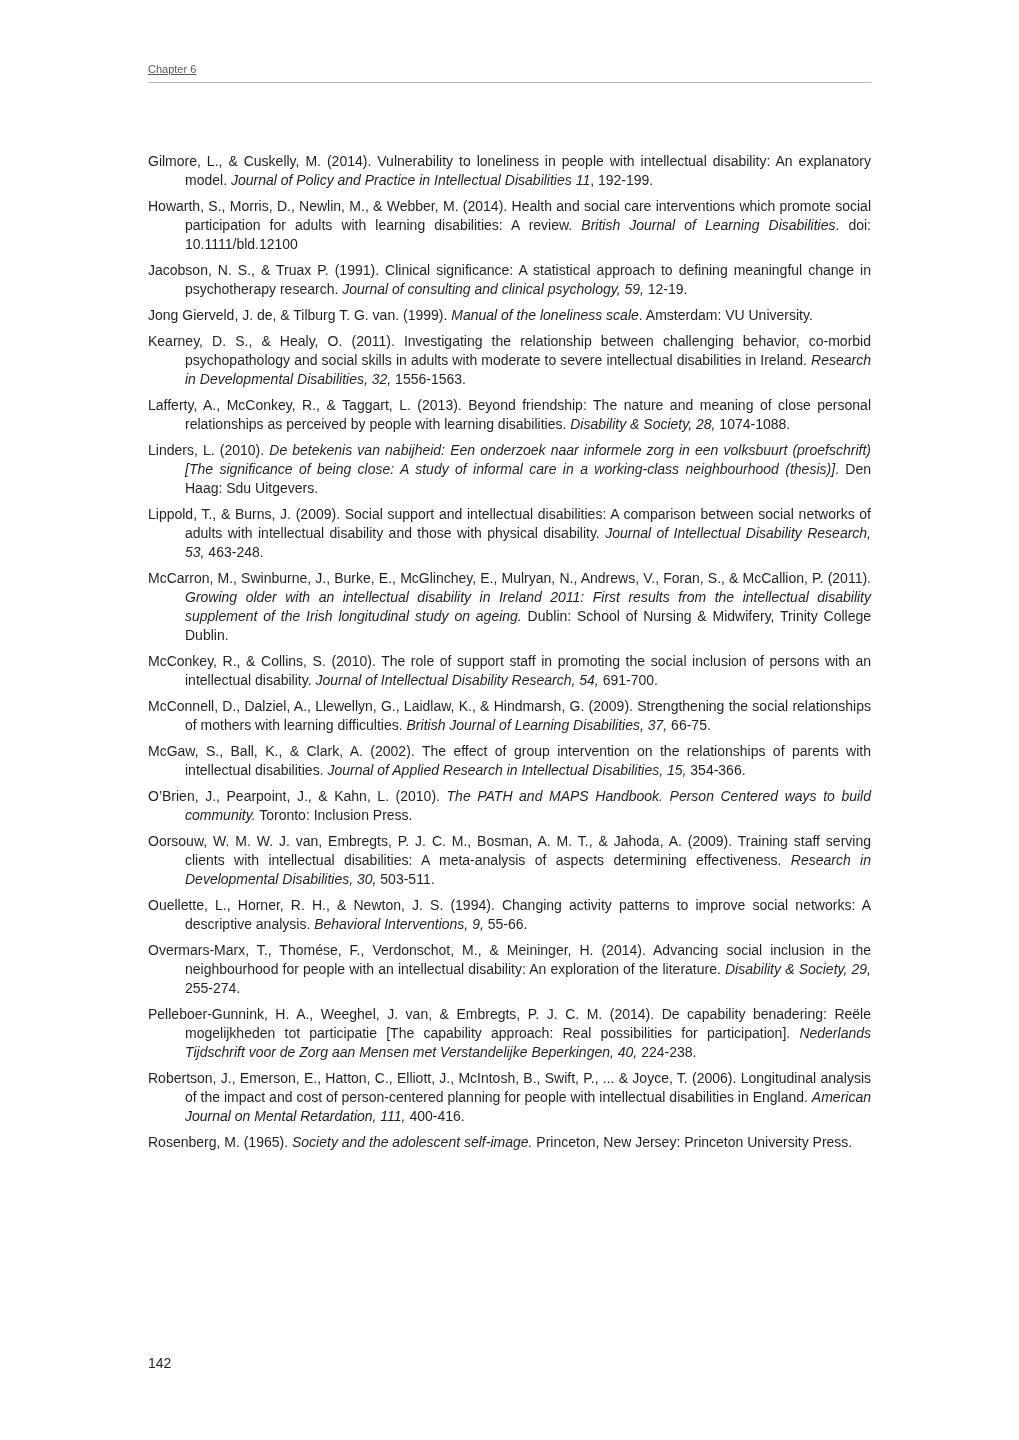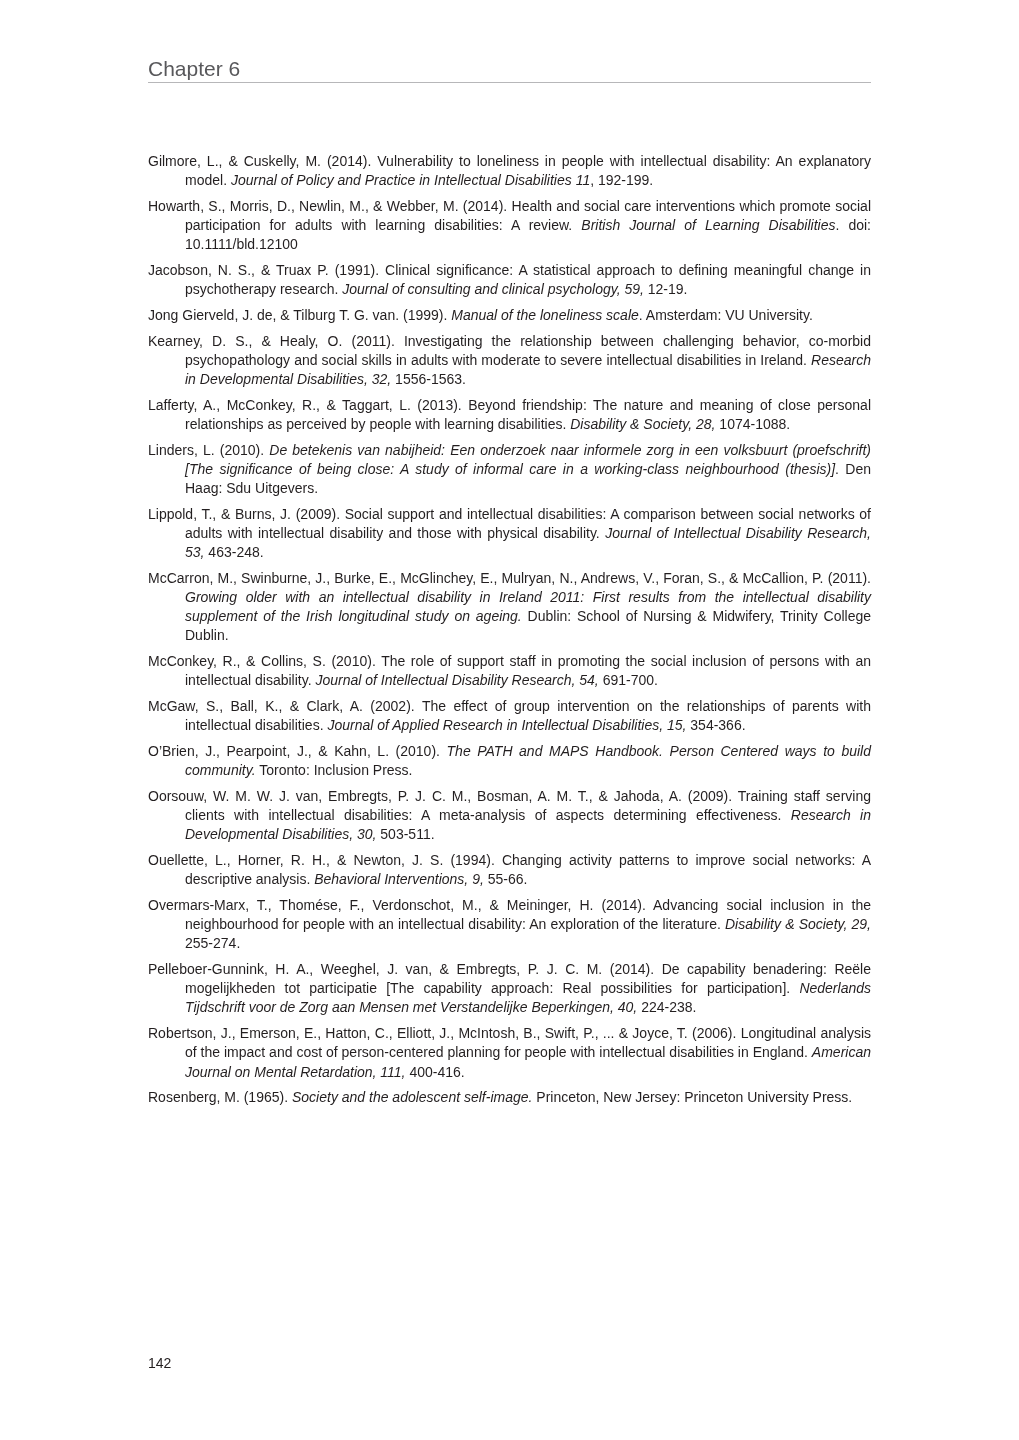--- a/index.html
+++ b/index.html
@@ -15,23 +15,24 @@
     font-family: "Liberation Sans", "DejaVu Sans", sans-serif;
     color: #231f20;
   }
   .chapter-header {
     position: absolute;
     left: 148px;
     top: 60px;
     width: 723px;
   }
   .chapter-title {
-    font-size: 21px;
+    font-size: 11px;
     line-height: 18px;
     color: #58585b;
+    text-decoration: underline;
   }
   .header-rule {
     margin-top: 4px;
     border-bottom: 1px solid #b7b7b9;
     height: 0;
   }
   .reference-list {
     position: absolute;
     left: 148px;
     top: 152px;
@@ -74,20 +75,21 @@
   <p class="reference"><span>Gilmore, L., &amp; Cuskelly, M. (2014). Vulnerability to loneliness in people with intellectual disability: An explanatory model. </span><em>Journal of Policy and Practice in Intellectual Disabilities 11</em><span>, 192-199.</span></p>
       <p class="reference"><span>Howarth, S., Morris, D., Newlin, M., &amp; Webber, M. (2014). Health and social care interventions which promote social participation for adults with learning disabilities: A review. </span><em>British Journal of Learning Disabilities</em><span>. doi: 10.1111/bld.12100</span></p>
       <p class="reference"><span>Jacobson, N. S., &amp; Truax P. (1991). Clinical significance: A statistical approach to defining meaningful change in psychotherapy research. </span><em>Journal of consulting and clinical psychology, 59,</em><span> 12-19.</span></p>
       <p class="reference"><span>Jong Gierveld, J. de, &amp; Tilburg T. G. van. (1999). </span><em>Manual of the loneliness scale</em><span>. Amsterdam: VU University.</span></p>
       <p class="reference"><span>Kearney, D. S., &amp; Healy, O. (2011). Investigating the relationship between challenging behavior, co-morbid psychopathology and social skills in adults with moderate to severe intellectual disabilities in Ireland. </span><em>Research in Developmental Disabilities, 32,</em><span> 1556-1563.</span></p>
       <p class="reference"><span>Lafferty, A., McConkey, R., &amp; Taggart, L. (2013). Beyond friendship: The nature and meaning of close personal relationships as perceived by people with learning disabilities. </span><em>Disability &amp; Society, 28,</em><span> 1074-1088.</span></p>
       <p class="reference"><span>Linders, L. (2010). </span><em>De betekenis van nabijheid: Een onderzoek naar informele zorg in een volksbuurt (proefschrift) [The significance of being close: A study of informal care in a working-class neighbourhood (thesis)]</em><span>. Den Haag: Sdu Uitgevers.</span></p>
       <p class="reference"><span>Lippold, T., &amp; Burns, J. (2009). Social support and intellectual disabilities: A comparison between social networks of adults with intellectual disability and those with physical disability. </span><em>Journal of Intellectual Disability Research, 53,</em><span> 463-248.</span></p>
       <p class="reference"><span>McCarron, M., Swinburne, J., Burke, E., McGlinchey, E., Mulryan, N., Andrews, V., Foran, S., &amp; McCallion, P. (2011). </span><em>Growing older with an intellectual disability in Ireland 2011: First results from the intellectual disability supplement of the Irish longitudinal study on ageing.</em><span> Dublin: School of Nursing &amp; Midwifery, Trinity College Dublin.</span></p>
       <p class="reference"><span>McConkey, R., &amp; Collins, S. (2010). The role of support staff in promoting the social inclusion of persons with an intellectual disability. </span><em>Journal of Intellectual Disability Research, 54,</em><span> 691-700.</span></p>
+      <p class="reference"><span>McConnell, D., Dalziel, A., Llewellyn, G., Laidlaw, K., &amp; Hindmarsh, G. (2009). Strengthening the social relationships of mothers with learning difficulties. </span><em>British Journal of Learning Disabilities, 37,</em><span> 66-75.</span></p>
       <p class="reference"><span>McGaw, S., Ball, K., &amp; Clark, A. (2002). The effect of group intervention on the relationships of parents with intellectual disabilities. </span><em>Journal of Applied Research in Intellectual Disabilities, 15,</em><span> 354-366.</span></p>
       <p class="reference"><span>O’Brien, J., Pearpoint, J., &amp; Kahn, L. (2010). </span><em>The PATH and MAPS Handbook. Person Centered ways to build community.</em><span> Toronto: Inclusion Press.</span></p>
       <p class="reference"><span>Oorsouw, W. M. W. J. van, Embregts, P. J. C. M., Bosman, A. M. T., &amp; Jahoda, A. (2009). Training staff serving clients with intellectual disabilities: A meta-analysis of aspects determining effectiveness. </span><em>Research in Developmental Disabilities, 30,</em><span> 503-511.</span></p>
       <p class="reference"><span>Ouellette, L., Horner, R. H., &amp; Newton, J. S. (1994). Changing activity patterns to improve social networks: A descriptive analysis. </span><em>Behavioral Interventions, 9,</em><span> 55-66.</span></p>
       <p class="reference"><span>Overmars-Marx, T., Thomése, F., Verdonschot, M., &amp; Meininger, H. (2014). Advancing social inclusion in the neighbourhood for people with an intellectual disability: An exploration of the literature. </span><em>Disability &amp; Society, 29,</em><span> 255-274.</span></p>
       <p class="reference"><span>Pelleboer-Gunnink, H. A., Weeghel, J. van, &amp; Embregts, P. J. C. M. (2014). De capability benadering: Reële mogelijkheden tot participatie [The capability approach: Real possibilities for participation]. </span><em>Nederlands Tijdschrift voor de Zorg aan Mensen met Verstandelijke Beperkingen, 40,</em><span> 224-238.</span></p>
       <p class="reference"><span>Robertson, J., Emerson, E., Hatton, C., Elliott, J., McIntosh, B., Swift, P., ... &amp; Joyce, T. (2006). Longitudinal analysis of the impact and cost of person-centered planning for people with intellectual disabilities in England. </span><em>American Journal on Mental Retardation, 111,</em><span> 400-416.</span></p>
       <p class="reference"><span>Rosenberg, M. (1965). </span><em>Society and the adolescent self-image.</em><span> Princeton, New Jersey: Princeton University Press.</span></p>
     </main>
 

